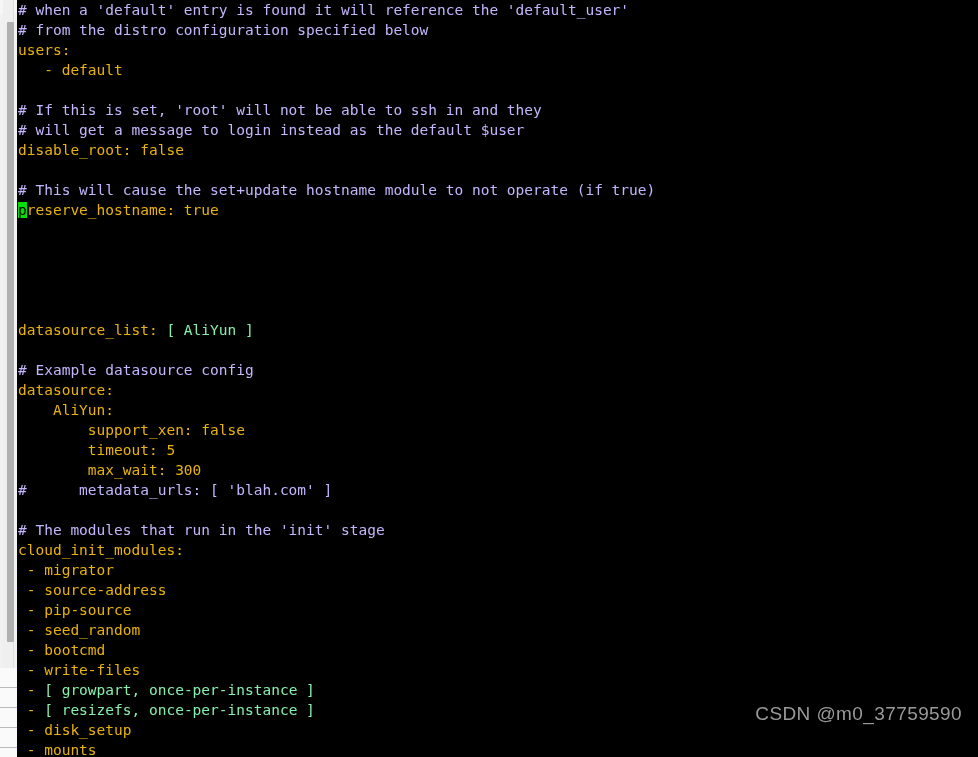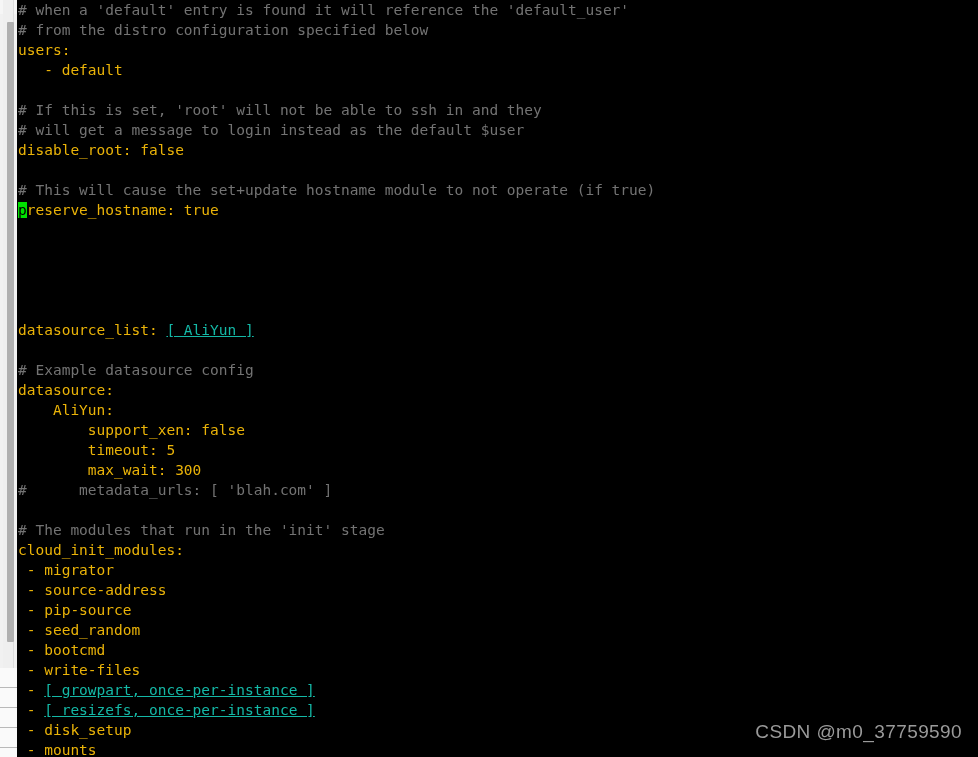--- a/index.html
+++ b/index.html
@@ -87,32 +87,32 @@
     font-family: "DejaVu Sans Mono", "Liberation Mono", monospace;
     font-size: 14.5px;
     line-height: 20px;
     letter-spacing: 0px;
   }
   .line {
     height: 20px;
     white-space: pre;
   }
   .tok-plain   { color: #eab308; }
-  .tok-comment { color: #737373; }
-  .tok-string  { color: #14b8a6; text-decoration: underline; }
+  .tok-comment { color: #c4b5fd; }
+  .tok-string  { color: #86efac; }
   .tok-cursor  {
     background: #00e000;
     color: #000000;
   }
 
   
   .watermark {
     position: absolute;
     right: 16px;
-    bottom: 14px;
+    bottom: 32px;
     color: #9a9a9a;
     font-family: "Liberation Sans", sans-serif;
     font-size: 19px;
     letter-spacing: 0.4px;
     user-select: none;
   }
 </style>
 </head>
 <body>
 

